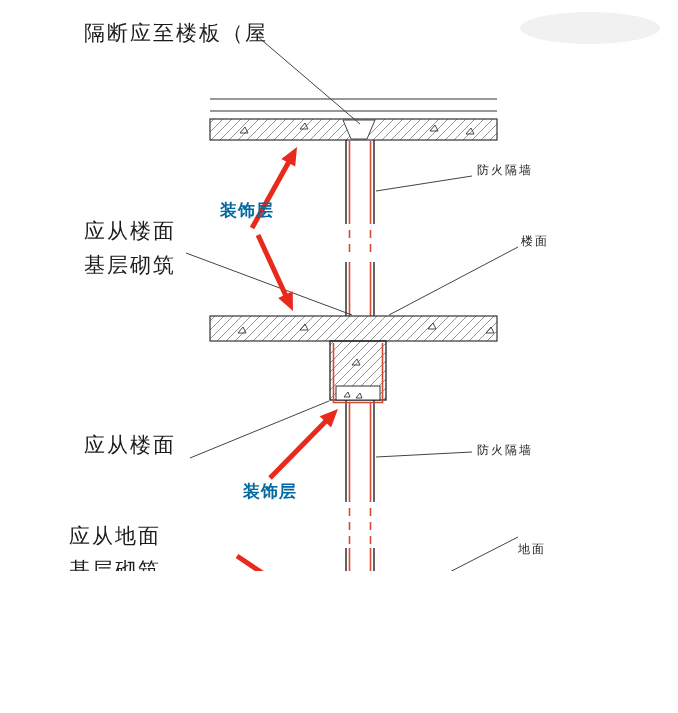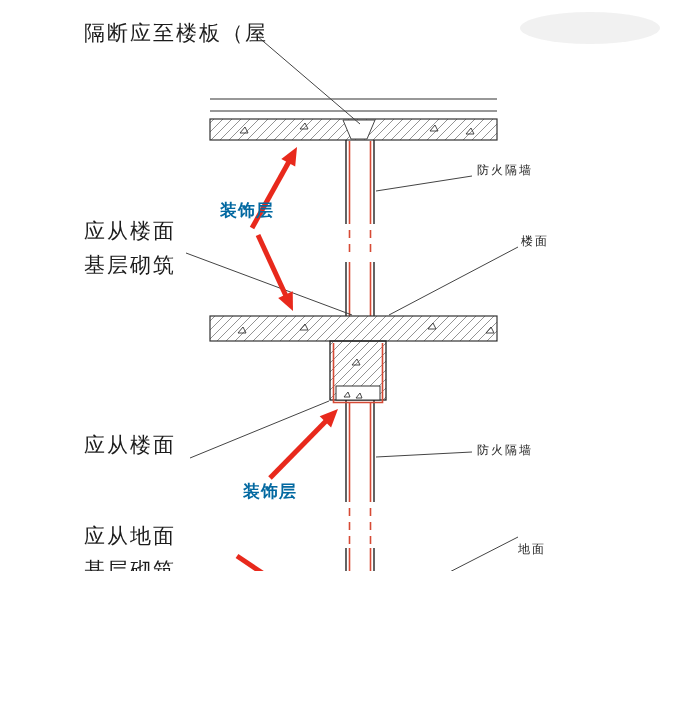--- a/index.html
+++ b/index.html
@@ -154,20 +154,20 @@
   <div class="label label-right" style="left:521px;top:228px;">楼面</div>
 
   <div class="label" style="left:84px;top:428px;">
     <span class="ln">应从楼面</span>
   </div>
 
   <div class="label label-right" style="left:477px;top:437px;">防火隔墙</div>
 
   <div class="red-label" style="left:243px;top:482px;">装饰层</div>
 
-  <div class="label" style="left:84px;top:519px;text-align:right;">
+  <div class="label" style="left:69px;top:519px;text-align:right;">
     <span class="ln">应从地面</span>
     <span class="ln">基层砌筑</span>
   </div>
 
   <div class="label label-right" style="left:518px;top:536px;">地面</div>
 
 </div>
 
 </body></html>

